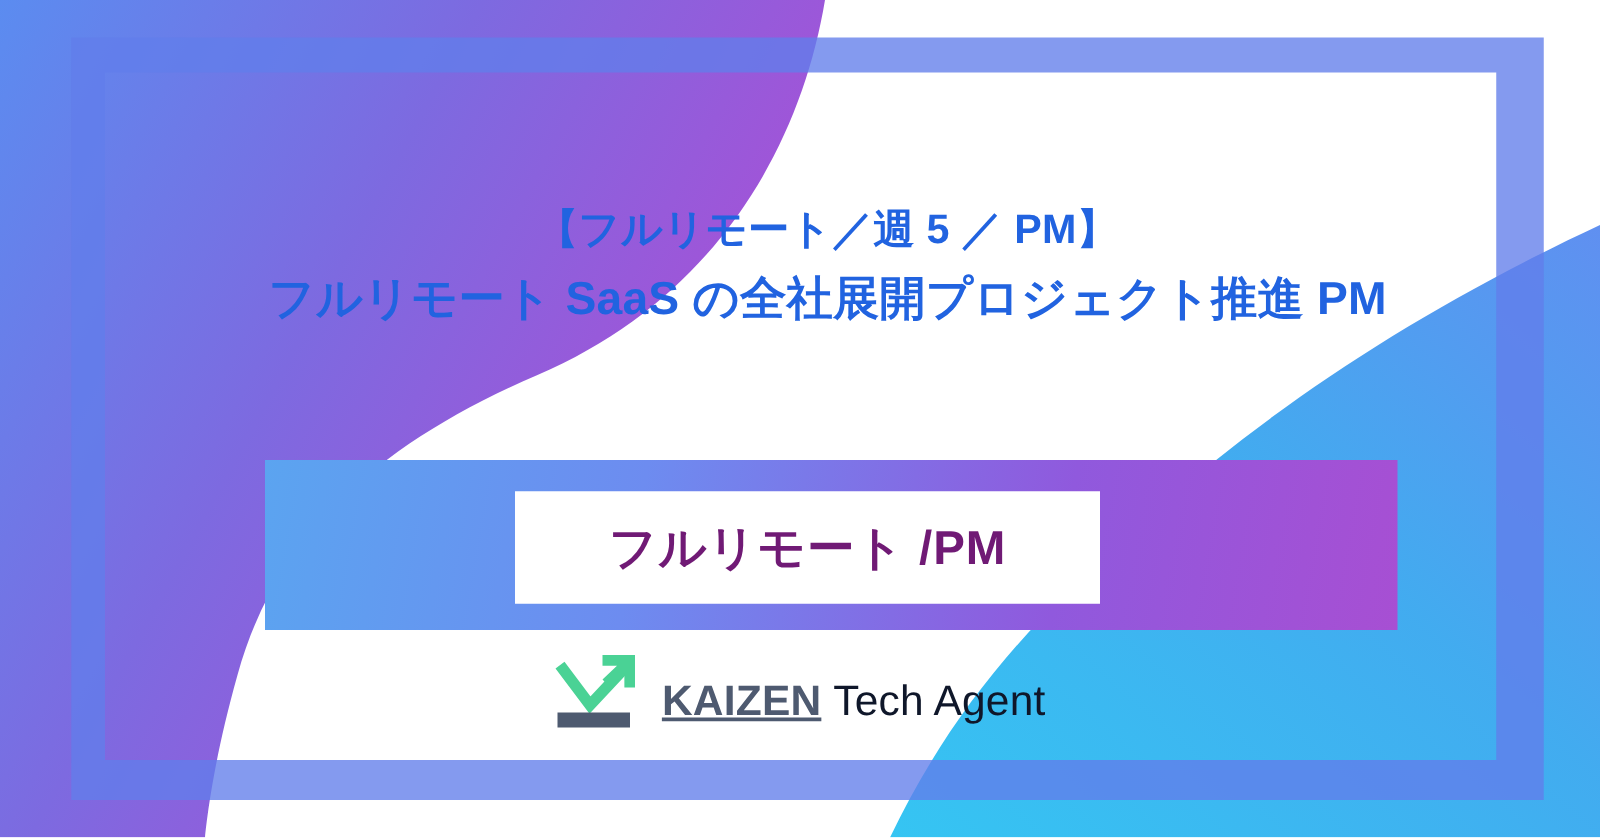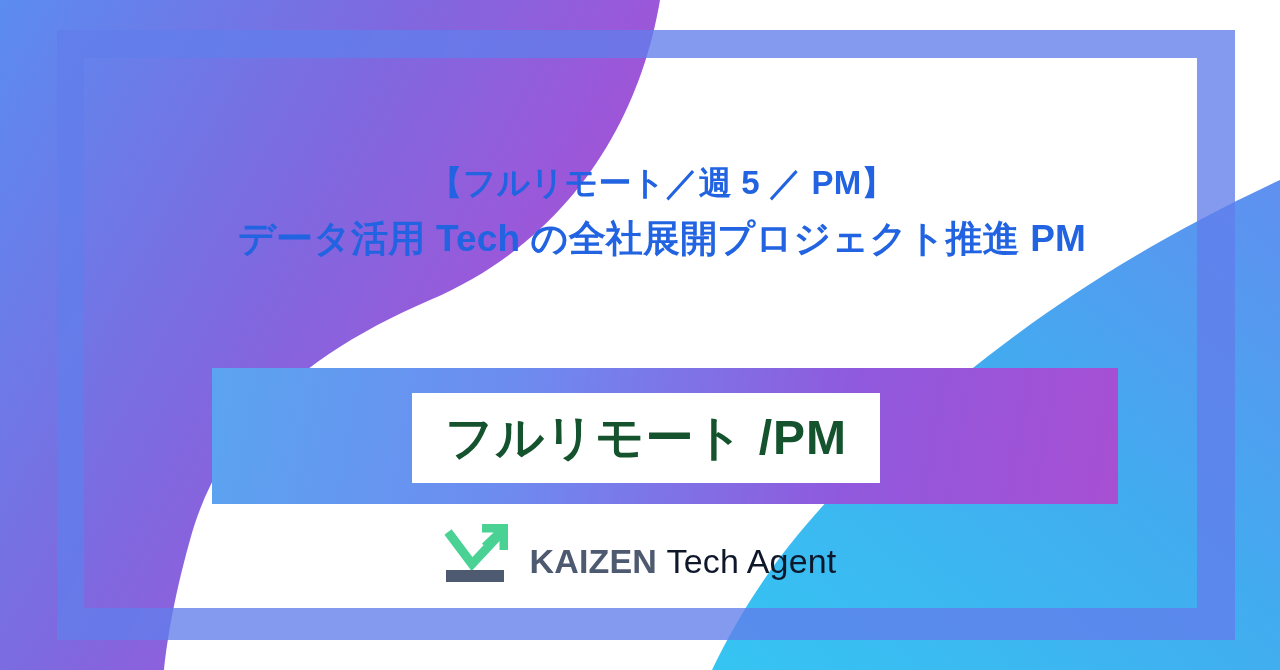--- a/index.html
+++ b/index.html
@@ -65,22 +65,22 @@
     display:flex; align-items:center;
   }
   .badge-inner{
     position:absolute;
     left:200px; top:25px;
     width:468px; height:90px;
     background:#ffffff;
     display:flex; align-items:center; justify-content:center;
   }
   .badge-text{
-    color:#14532d;
-    font-size:48px;
+    color:#701a75;
+    font-size:38px;
     font-weight:700;
     letter-spacing:0.02em;
     white-space:nowrap;
   }
 
   
   .logo{
     position:absolute;
     left:0; right:0; top:520px;
     display:flex; align-items:flex-end; justify-content:center;
@@ -94,20 +94,21 @@
   .logo-word{
     font-size:34px;
     line-height:1;
     white-space:nowrap;
     margin-bottom:8px;
   }
   .logo-word .kaizen{
     color:#4e5a70;
     font-weight:700;
     letter-spacing:0.005em;
+    text-decoration:underline;
   }
   .logo-word .tech{
     color:#0f172a;
     font-weight:400;
     letter-spacing:0.005em;
   }
 </style>
 </head>
 <body>
 
@@ -136,21 +137,21 @@
     <path d="M1280,180
              C 1130,250 1010,330 900,430
              C 820,502 760,570 712,670
              L1280,670 Z" fill="url(#gBot)" opacity="0.97"></path>
   </svg>
 
   <div class="frame"></div>
 
   <div class="headline">
     <span class="l1">【フルリモート／週 5 ／ PM】</span>
-    <span class="l2">データ活用 Tech の全社展開プロジェクト推進 PM</span>
+    <span class="l2">フルリモート SaaS の全社展開プロジェクト推進 PM</span>
   </div>
 
   <div class="badge">
     <div class="badge-inner">
       <span class="badge-text">フルリモート /PM</span>
     </div>
   </div>
 
   <div class="logo">
     <svg class="logo-mark" viewBox="0 0 72 64" aria-hidden="true">

